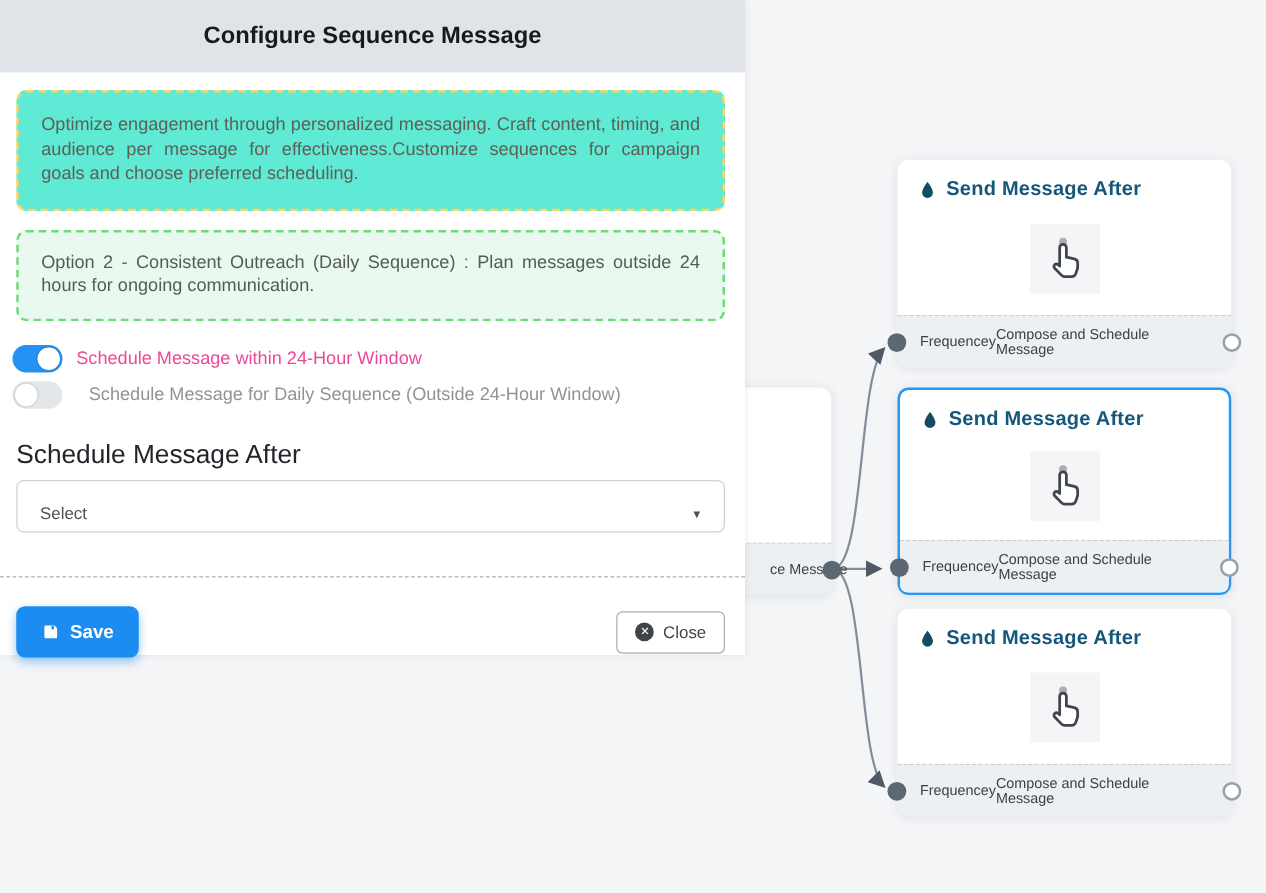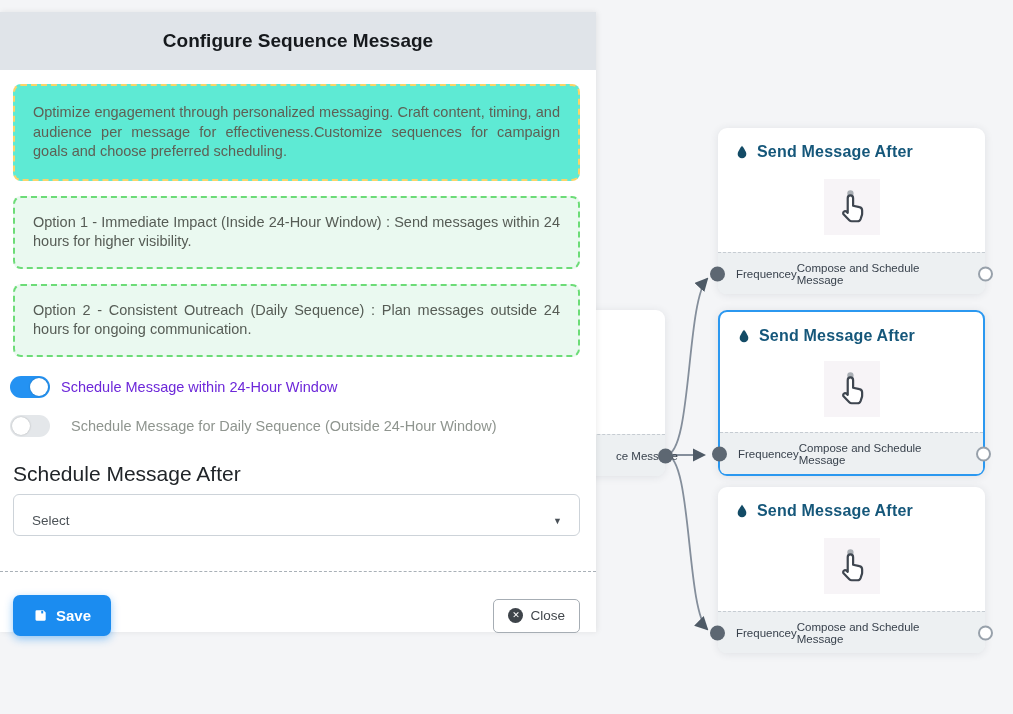--- a/index.html
+++ b/index.html
@@ -31,44 +31,44 @@
   .node.selected .node-footer { border-radius:0 0 6px 6px; }
   .footer-label { font-size:11.5px; color:#39424d; }
   .handle { position:absolute; top:50%; width:15px; height:15px; border-radius:50%; }
   .handle.left  { left:-8px;  transform:translateY(-50%); background:#5d6772; }
   .handle.right { right:-8px; transform:translateY(-50%); background:#fff; border:2px solid #98a1ab; }
   .handle.right.filled { background:#5d6772; border:none; }
   .src-frag { font-size:11.5px; color:#39424d; margin-left:200px; white-space:nowrap; }
 
   
   .panel {
-    position:absolute; left:0; top:12px; width:596px; height:620px;
+    position:absolute; left:0; top:0; width:596px; height:524px;
     background:#fff; z-index:10; box-shadow:1px 0 6px rgba(0,0,0,.08);
   }
   .panel-header {
     height:58px; background:#e0e4e9; display:flex; align-items:center; justify-content:center;
   }
   .panel-title { font-size:19px; font-weight:bold; color:#16191d; }
 
   .alert {
     margin:15px 16px 0 13px; width:567px; border-radius:8px;
     font-size:14.5px; line-height:19.5px; text-align:justify; padding:17px 18px;
   }
   .alert.yellow { margin-top:14px; background:#5eead4; border:2px dashed #fbd468; color:#5e6055; }
   .alert.green  { background:#eaf9f0; border:2px dashed #6cdc77; color:#565c55; padding:15px 18px; }
 
   .toggle-row { display:flex; align-items:center; gap:11px; margin:19px 0 0 10px; }
-  .toggle-row + .toggle-row { margin-top:17px;gap:21px; }
+  .toggle-row + .toggle-row { margin-top:7px;gap:21px; }
   .switch { width:40px; height:22px; border-radius:11px; position:relative; flex:0 0 auto; cursor:pointer; }
   .switch.on  { background:#2492f2; }
   .switch.off { background:#e4e7ea; }
   .knob { position:absolute; top:2px; width:18px; height:18px; border-radius:50%; background:#fff; box-shadow:0 0 2px rgba(0,0,0,.25); }
   .switch.on  .knob { right:2px; }
   .switch.off .knob { left:2px; }
-  .toggle-label-on  { font-size:14.5px; color:#6d28d9; }
+  .toggle-label-on  { font-size:14.5px; color:#ec4899; }
   .toggle-label-off { font-size:14.5px; color:#8f958f; }
 
   .field-label { margin:25px 16px 0 13px; font-size:21px; color:#212529; }
   .select-box {
     margin:8px 16px 0 13px; width:567px; height:42px; border:1px solid #cdd3d9; border-radius:6px;
     display:flex; align-items:center; justify-content:space-between; padding:12px 17px 0 18px;
     background:#fff; cursor:pointer;
   }
   .select-value { font-size:13.5px; color:#4c5257; }
   .caret { font-size:9px; color:#495057; }
@@ -185,21 +185,20 @@
     </div>
   </div>
 </div>
 
 <div class="panel">
   <div class="panel-header">
     <span class="panel-title">Configure Sequence Message</span>
   </div>
 
   <div class="alert yellow">Optimize engagement through personalized messaging. Craft content, timing, and audience per message for effectiveness.Customize sequences for campaign goals and choose preferred scheduling.</div>
-  <div class="alert green">Option 1 - Immediate Impact (Inside 24-Hour Window) : Send messages within 24 hours for higher visibility.</div>
   <div class="alert green">Option 2 - Consistent Outreach (Daily Sequence) : Plan messages outside 24 hours for ongoing communication.</div>
 
   <div class="toggle-row">
     <span class="switch on">
         <span class="knob"></span>
       </span>
     <span class="toggle-label-on">Schedule Message within 24-Hour Window</span>
   </div>
   <div class="toggle-row">
     <span class="switch off">

